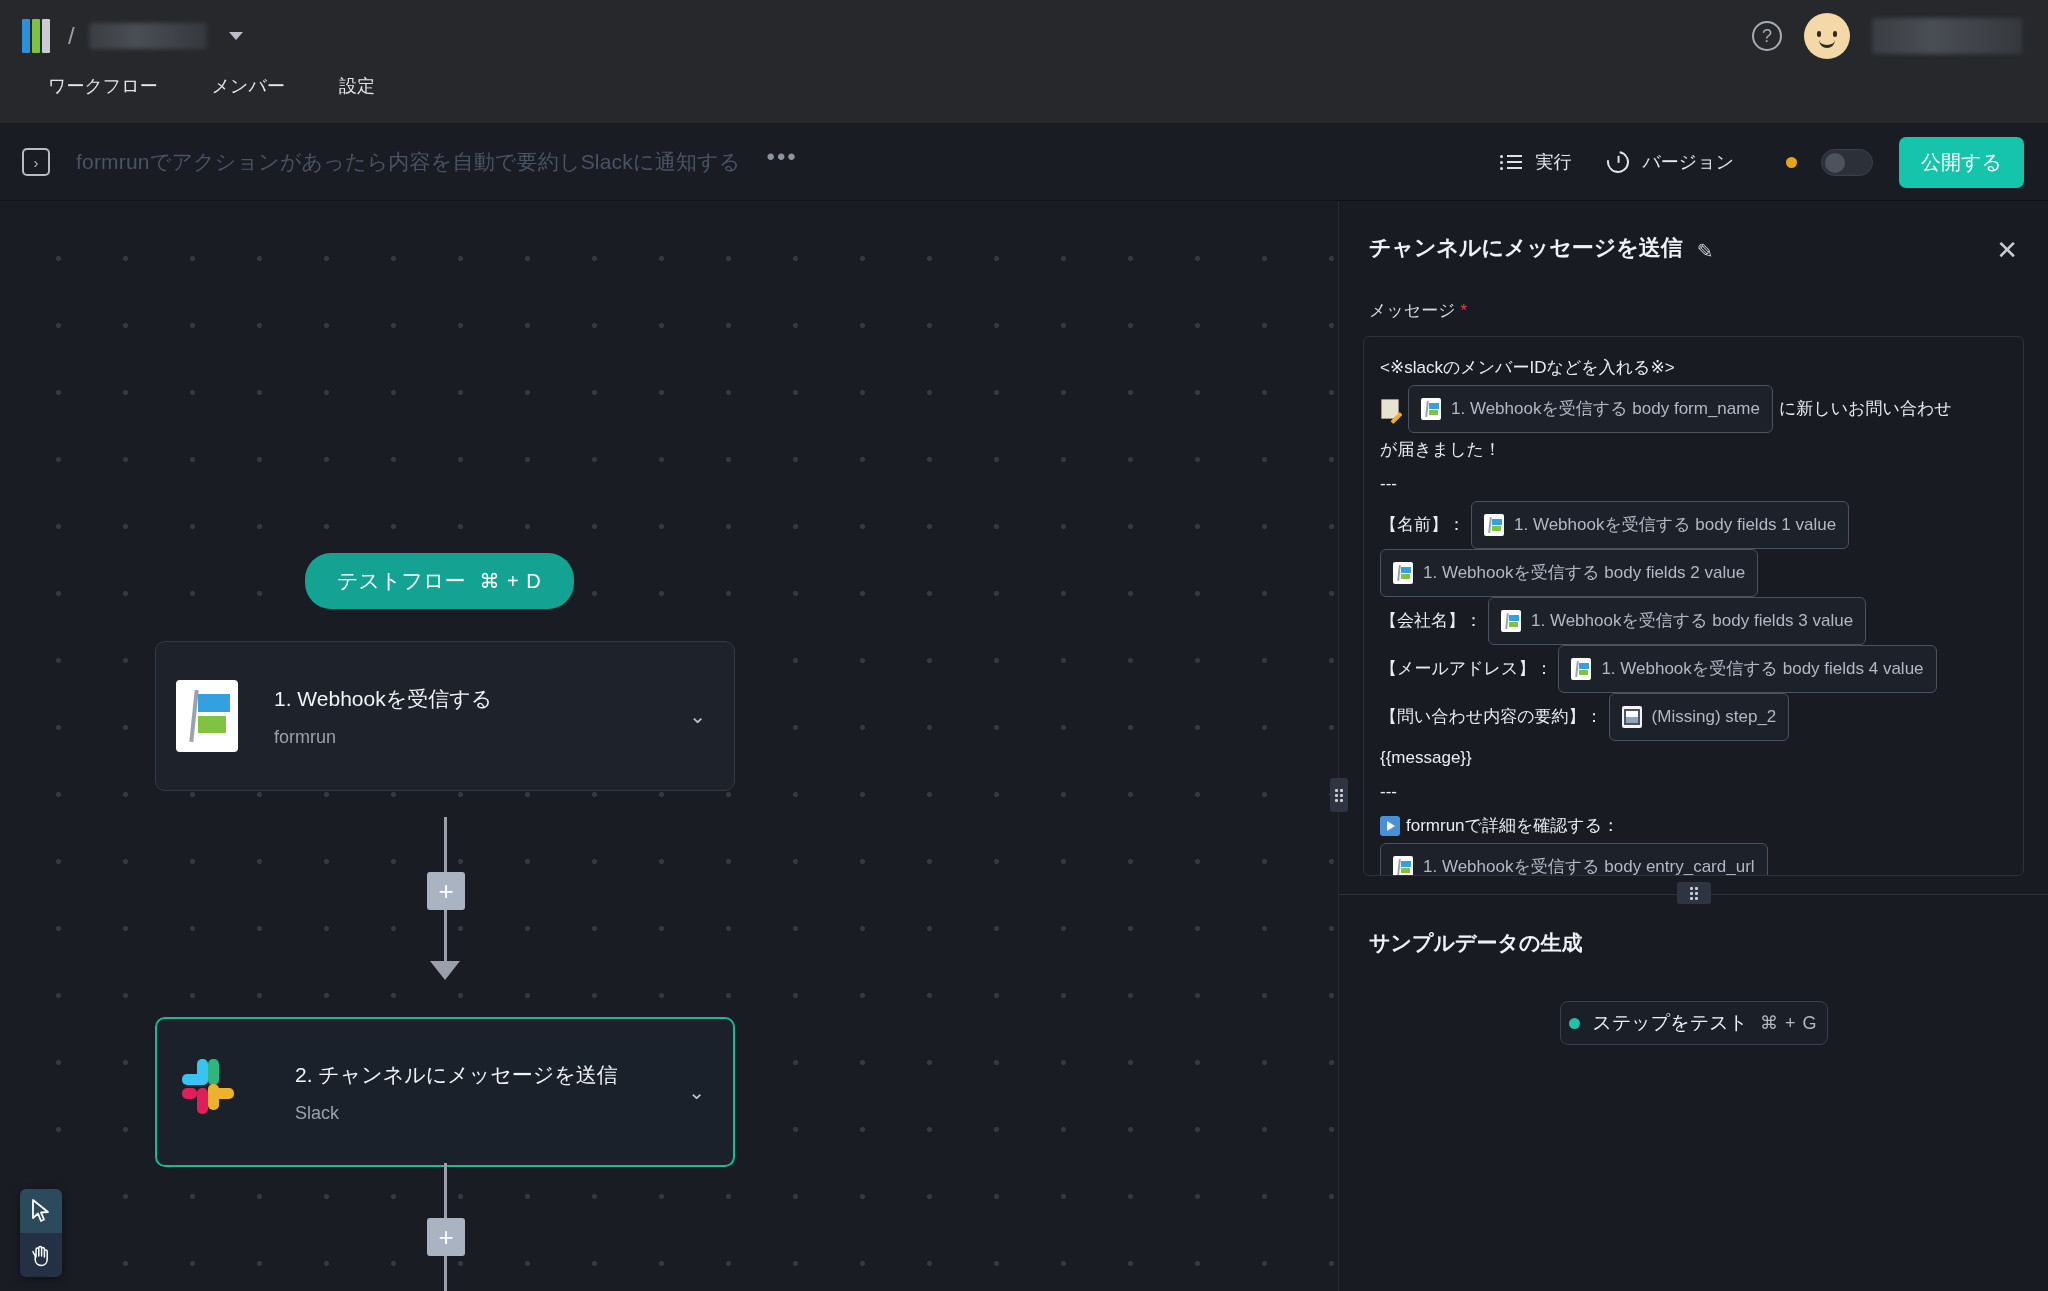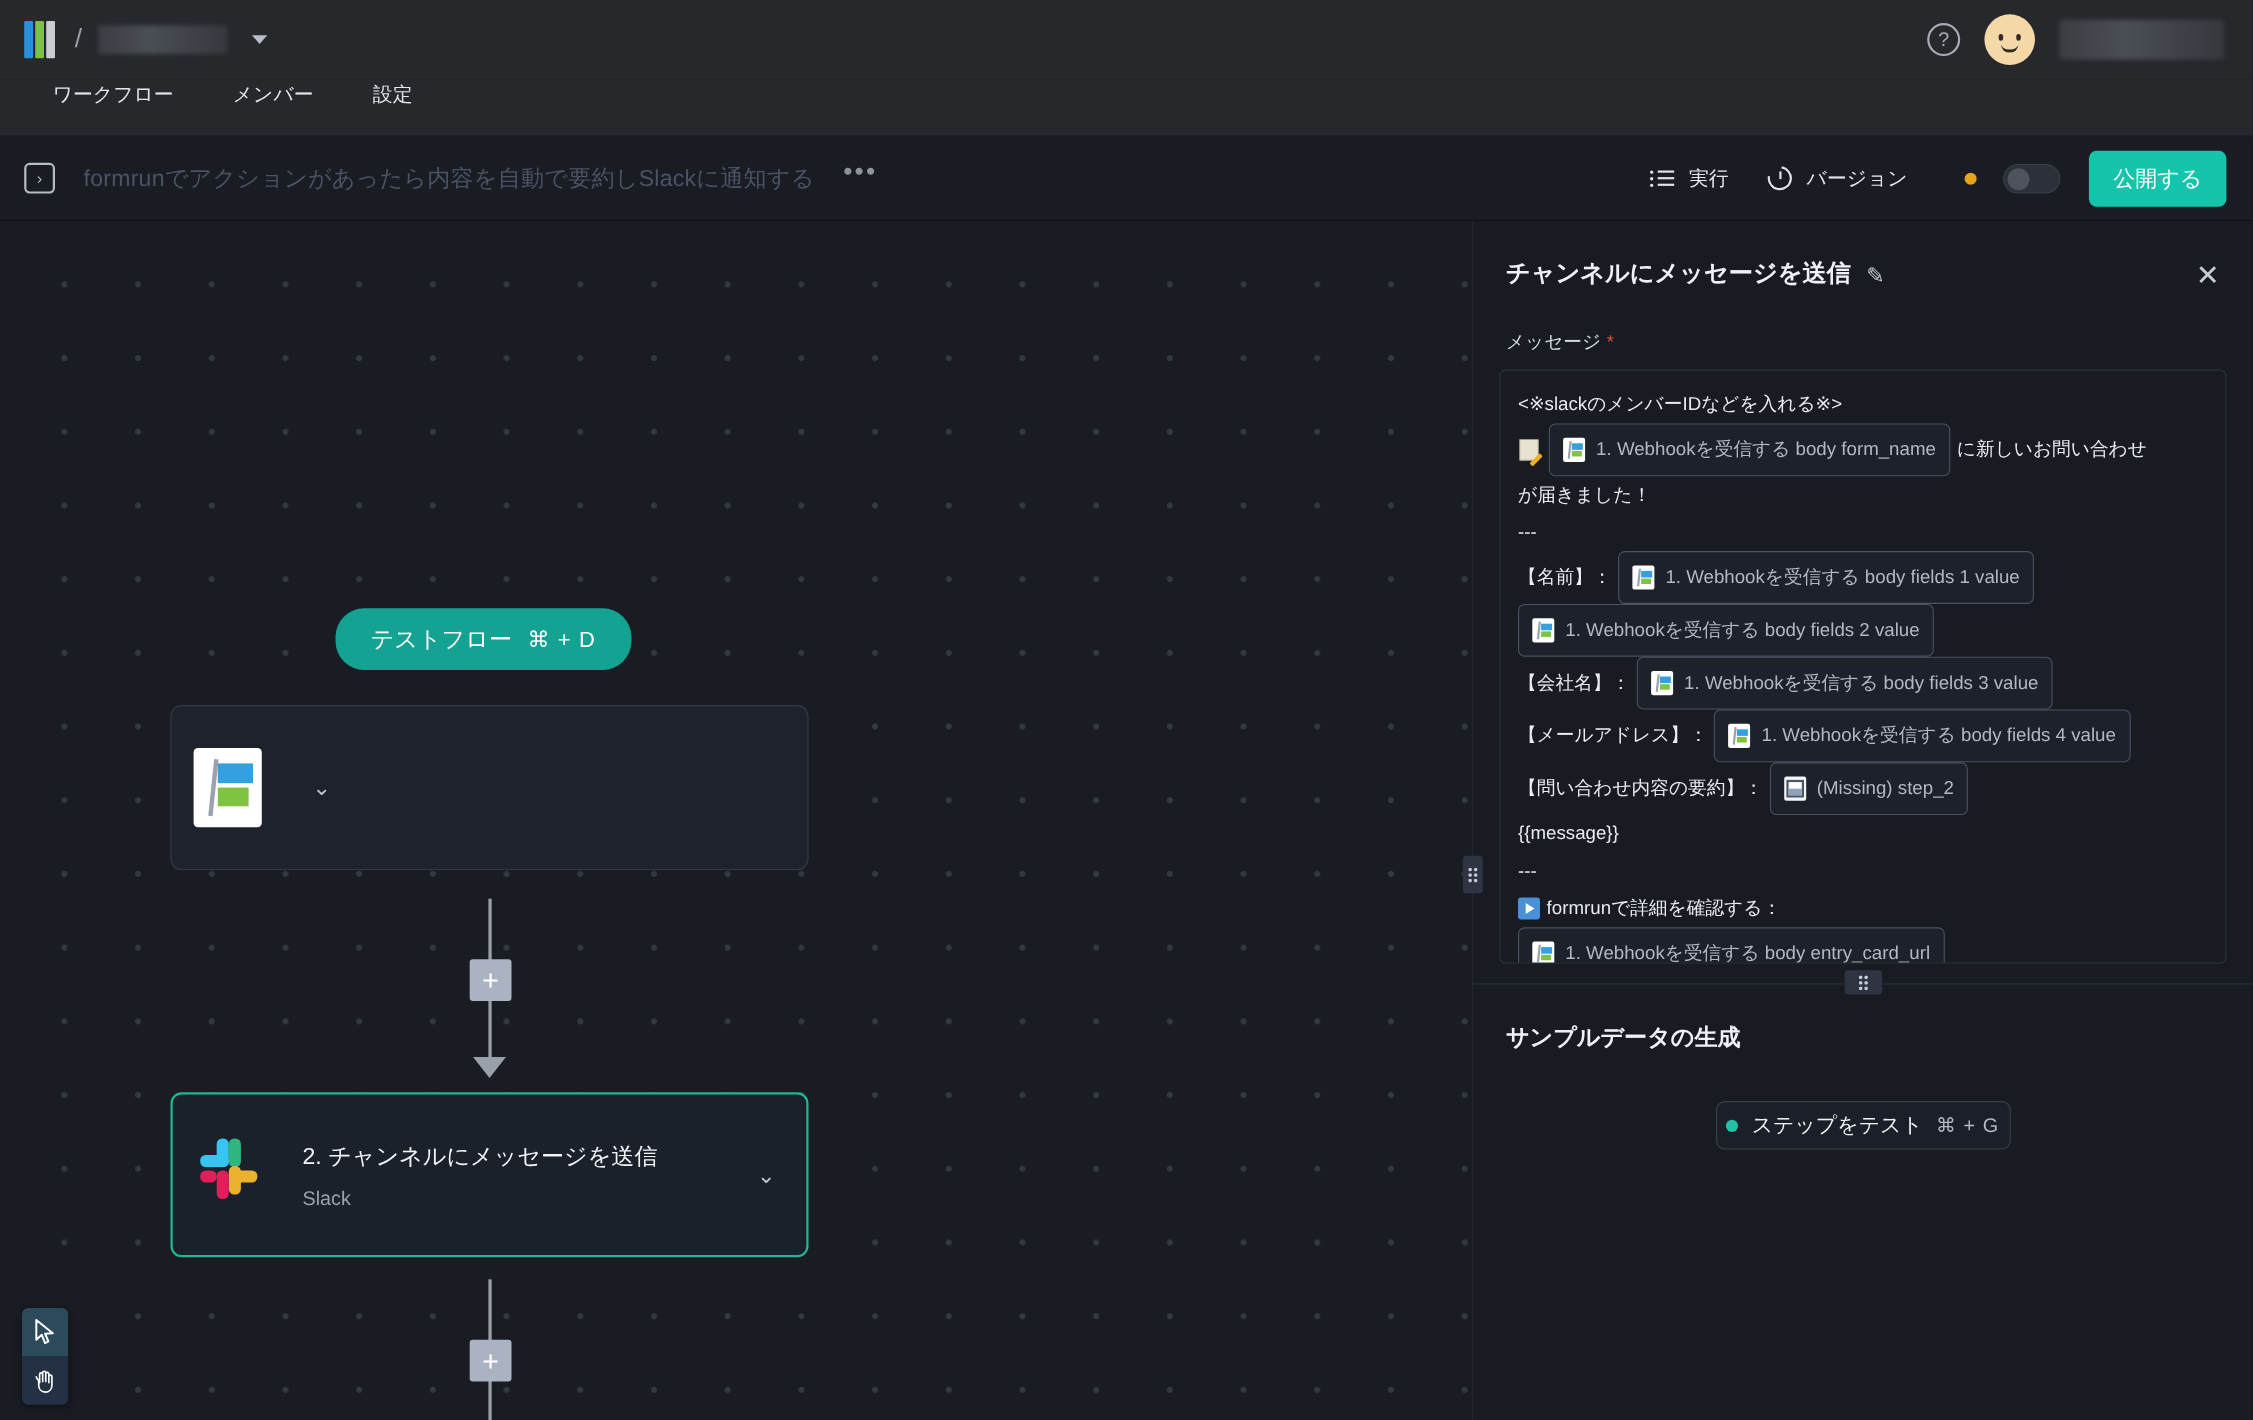--- a/index.html
+++ b/index.html
@@ -114,21 +114,21 @@
     background: #14a392; color: #ffffff; font-size: 21px;
     padding: 14px 32px; border-radius: 26px; cursor: pointer; white-space: nowrap;
   }
   .testflow-btn .kbd { margin-left: 14px; font-size: 20px; letter-spacing: 1px; }
   .node {
     position: absolute; left: 155px; width: 580px; height: 150px;
     background: #1e222b; border: 1px solid #343a46; border-radius: 10px;
     display: flex; align-items: center; padding: 0 28px 0 20px; cursor: pointer;
   }
   .node.n1 { top: 440px; }
-  .node.n2 { top: 792px; border: 2px solid #1fb894; background: #1b212a; }
+  .node.n2 { top: 816px; border: 2px solid #1fb894; background: #1b212a; gap: 20px; }
   .node-icon { width: 62px; height: 72px; border-radius: 4px; flex: 0 0 62px; margin-right: 36px; position: relative; }
   .formrun-icon { background: #ffffff; }
   .formrun-icon .pole { position: absolute; left: 16px; top: 10px; width: 4px; height: 52px; background: #9aa3ad; transform: rotate(6deg); }
   .formrun-icon .f1 { position: absolute; left: 22px; top: 14px; width: 32px; height: 18px; background: #35a0e0; }
   .formrun-icon .f2 { position: absolute; left: 22px; top: 36px; width: 28px; height: 17px; background: #80c242; }
   .slack-icon { background: transparent; }
   .slack-icon span { position: absolute; border-radius: 5px; }
   .sl-a { width:11px; height:26px; background:#2eb67d; left:31px; top:3px; }
   .sl-b { width:26px; height:11px; background:#36c5f0; left:5px; top:18px; border-radius:5px; }
   .sl-c { width:11px; height:26px; background:#36c5f0; left:20px; top:3px; border-radius:5px; }
@@ -284,20 +284,24 @@
       <div class="testflow-btn">
         <span>テストフロー</span><span class="kbd">⌘ + D</span>
       </div>
 
       <div class="node n1">
         <div class="node-icon formrun-icon">
           <span class="pole"></span>
             <span class="f1"></span>
             <span class="f2"></span>
         </div>
+        <div class="node-text">
+          <div class="node-title">1. Webhookを受信する</div>
+          <div class="node-sub">formrun</div>
+        </div>
         <div class="node-chev">⌄</div>
       </div>
 
       <div class="conn c1"></div>
       <div class="plus-btn p1">+</div>
       <div class="arrowhead"></div>
 
       <div class="node n2">
         <div class="node-icon slack-icon">
           <span class="sl-b"></span>

